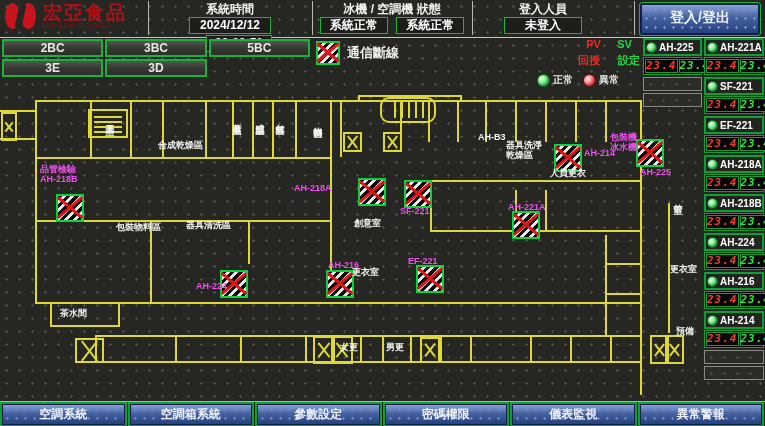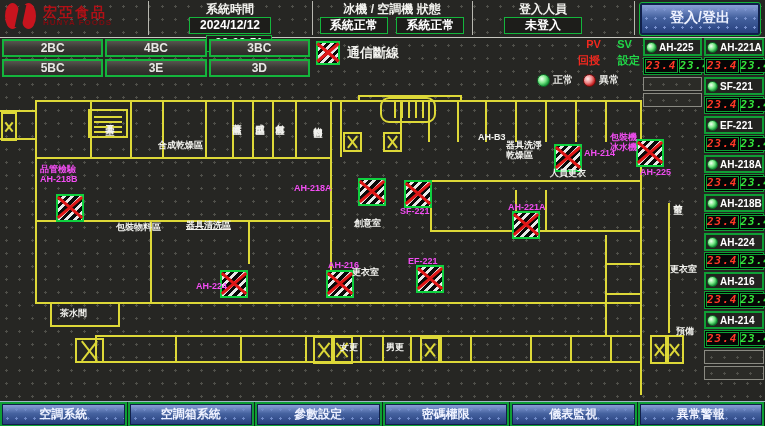--- a/index.html
+++ b/index.html
@@ -20,21 +20,21 @@
     font-weight:bold;font-size:12px;height:15px;line-height:15px;text-align:center;
     vertical-align:top;
   }
   .logo{position:absolute;left:4px;top:2px;display:flex;align-items:center;gap:5px;}
   .logo-mark{position:relative;width:34px;height:28px;}
   .logo-mark i{position:absolute;top:1px;width:15px;height:26px;background:#c8141e;border-radius:50%;}
   .logo-mark i:first-child{left:1px;}
   .logo-mark i:last-child{left:17px;}
   .logo-mark:after{content:"";position:absolute;left:13px;top:3px;width:7px;height:22px;background:#262623;transform:skewX(-12deg);}
   .logo-text{line-height:1;}
-  .logo-title{color:#b01016;font-weight:bold;font-size:14px;letter-spacing:2px;}
+  .logo-title{color:#b01016;font-weight:bold;font-size:19px;letter-spacing:2px;}
   .logo-sub{color:#7d0d12;font-weight:bold;font-size:8px;letter-spacing:1px;}
   .login-btn{
     position:absolute;left:640px;top:3px;width:116px;height:28px;
     background:radial-gradient(#7b93d0 1px,transparent 1.2px),linear-gradient(#8aa0d8,#45629f 45%,#27407e);
     background-size:9px 9px,100% 100%;
     border:2px solid #101f4a;outline:1px solid #14b53c;border-radius:2px;
     color:#eef2ff;font-weight:bold;font-size:14px;text-align:center;line-height:25px;cursor:pointer;
   }
   
   .floor-grid{position:absolute;left:2px;top:39px;width:308px;display:grid;grid-template-columns:repeat(3,1fr);gap:2px;}
@@ -131,21 +131,20 @@
       <span class="valbox" style="width:66px;margin-left:4px;">系統正常</span>
     </div>
   </div>
   <div class="sect" style="left:634px;width:130px;"></div>
 
   <div class="login-btn">登入/登出</div>
 </div>
 
 <div class="floor-grid">
     <div class="fbtn">2BC</div>
-    <div class="fbtn">4BC</div>
     <div class="fbtn">3BC</div>
     <div class="fbtn">5BC</div>
     <div class="fbtn">3E</div>
     <div class="fbtn">3D</div>
   </div>
 
 <div class="comm-legend">
   <div class="ahu" style="position:relative;width:20px;height:20px;">
       <i class="x1"></i>
       <i class="x2"></i>
@@ -325,21 +324,21 @@
     <div class="mlabel v" style="left: 312px; top: 25px;">物料區</div>
     <div class="mlabel" style="left: 478px; top: 38px;">AH-B3</div>
     <div class="mlabel" style="left: 506px; top: 46px;">器具洗淨
 乾燥區</div>
     <div class="mlabel" style="left: 550px; top: 74px;">人員更衣</div>
     <div class="mlabel m" style="left: 610px; top: 38px;">包裝機
 冰水機</div>
     <div class="mlabel" style="left: 354px; top: 124px;">創意室</div>
     <div class="mlabel" style="left: 352px; top: 173px;">更衣室</div>
     <div class="mlabel" style="left: 116px; top: 128px;">包裝物料區</div>
-    <div class="mlabel" style="left: 186px; top: 126px; text-decoration: underline;">器具清洗區</div>
+    <div class="mlabel" style="left: 186px; top: 126px;">器具清洗區</div>
     <div class="mlabel" style="left: 60px; top: 214px;">茶水間</div>
     <div class="mlabel" style="left: 340px; top: 248px;">女更</div>
     <div class="mlabel" style="left: 386px; top: 248px;">男更</div>
     <div class="mlabel v" style="left: 672px; top: 102px;">前室</div>
     <div class="mlabel" style="left: 670px; top: 170px;">更衣室</div>
     <div class="mlabel" style="left: 676px; top: 232px;">預備</div>
   </div>
 
 <div class="ucol ucolA">
     <div class="unit">

